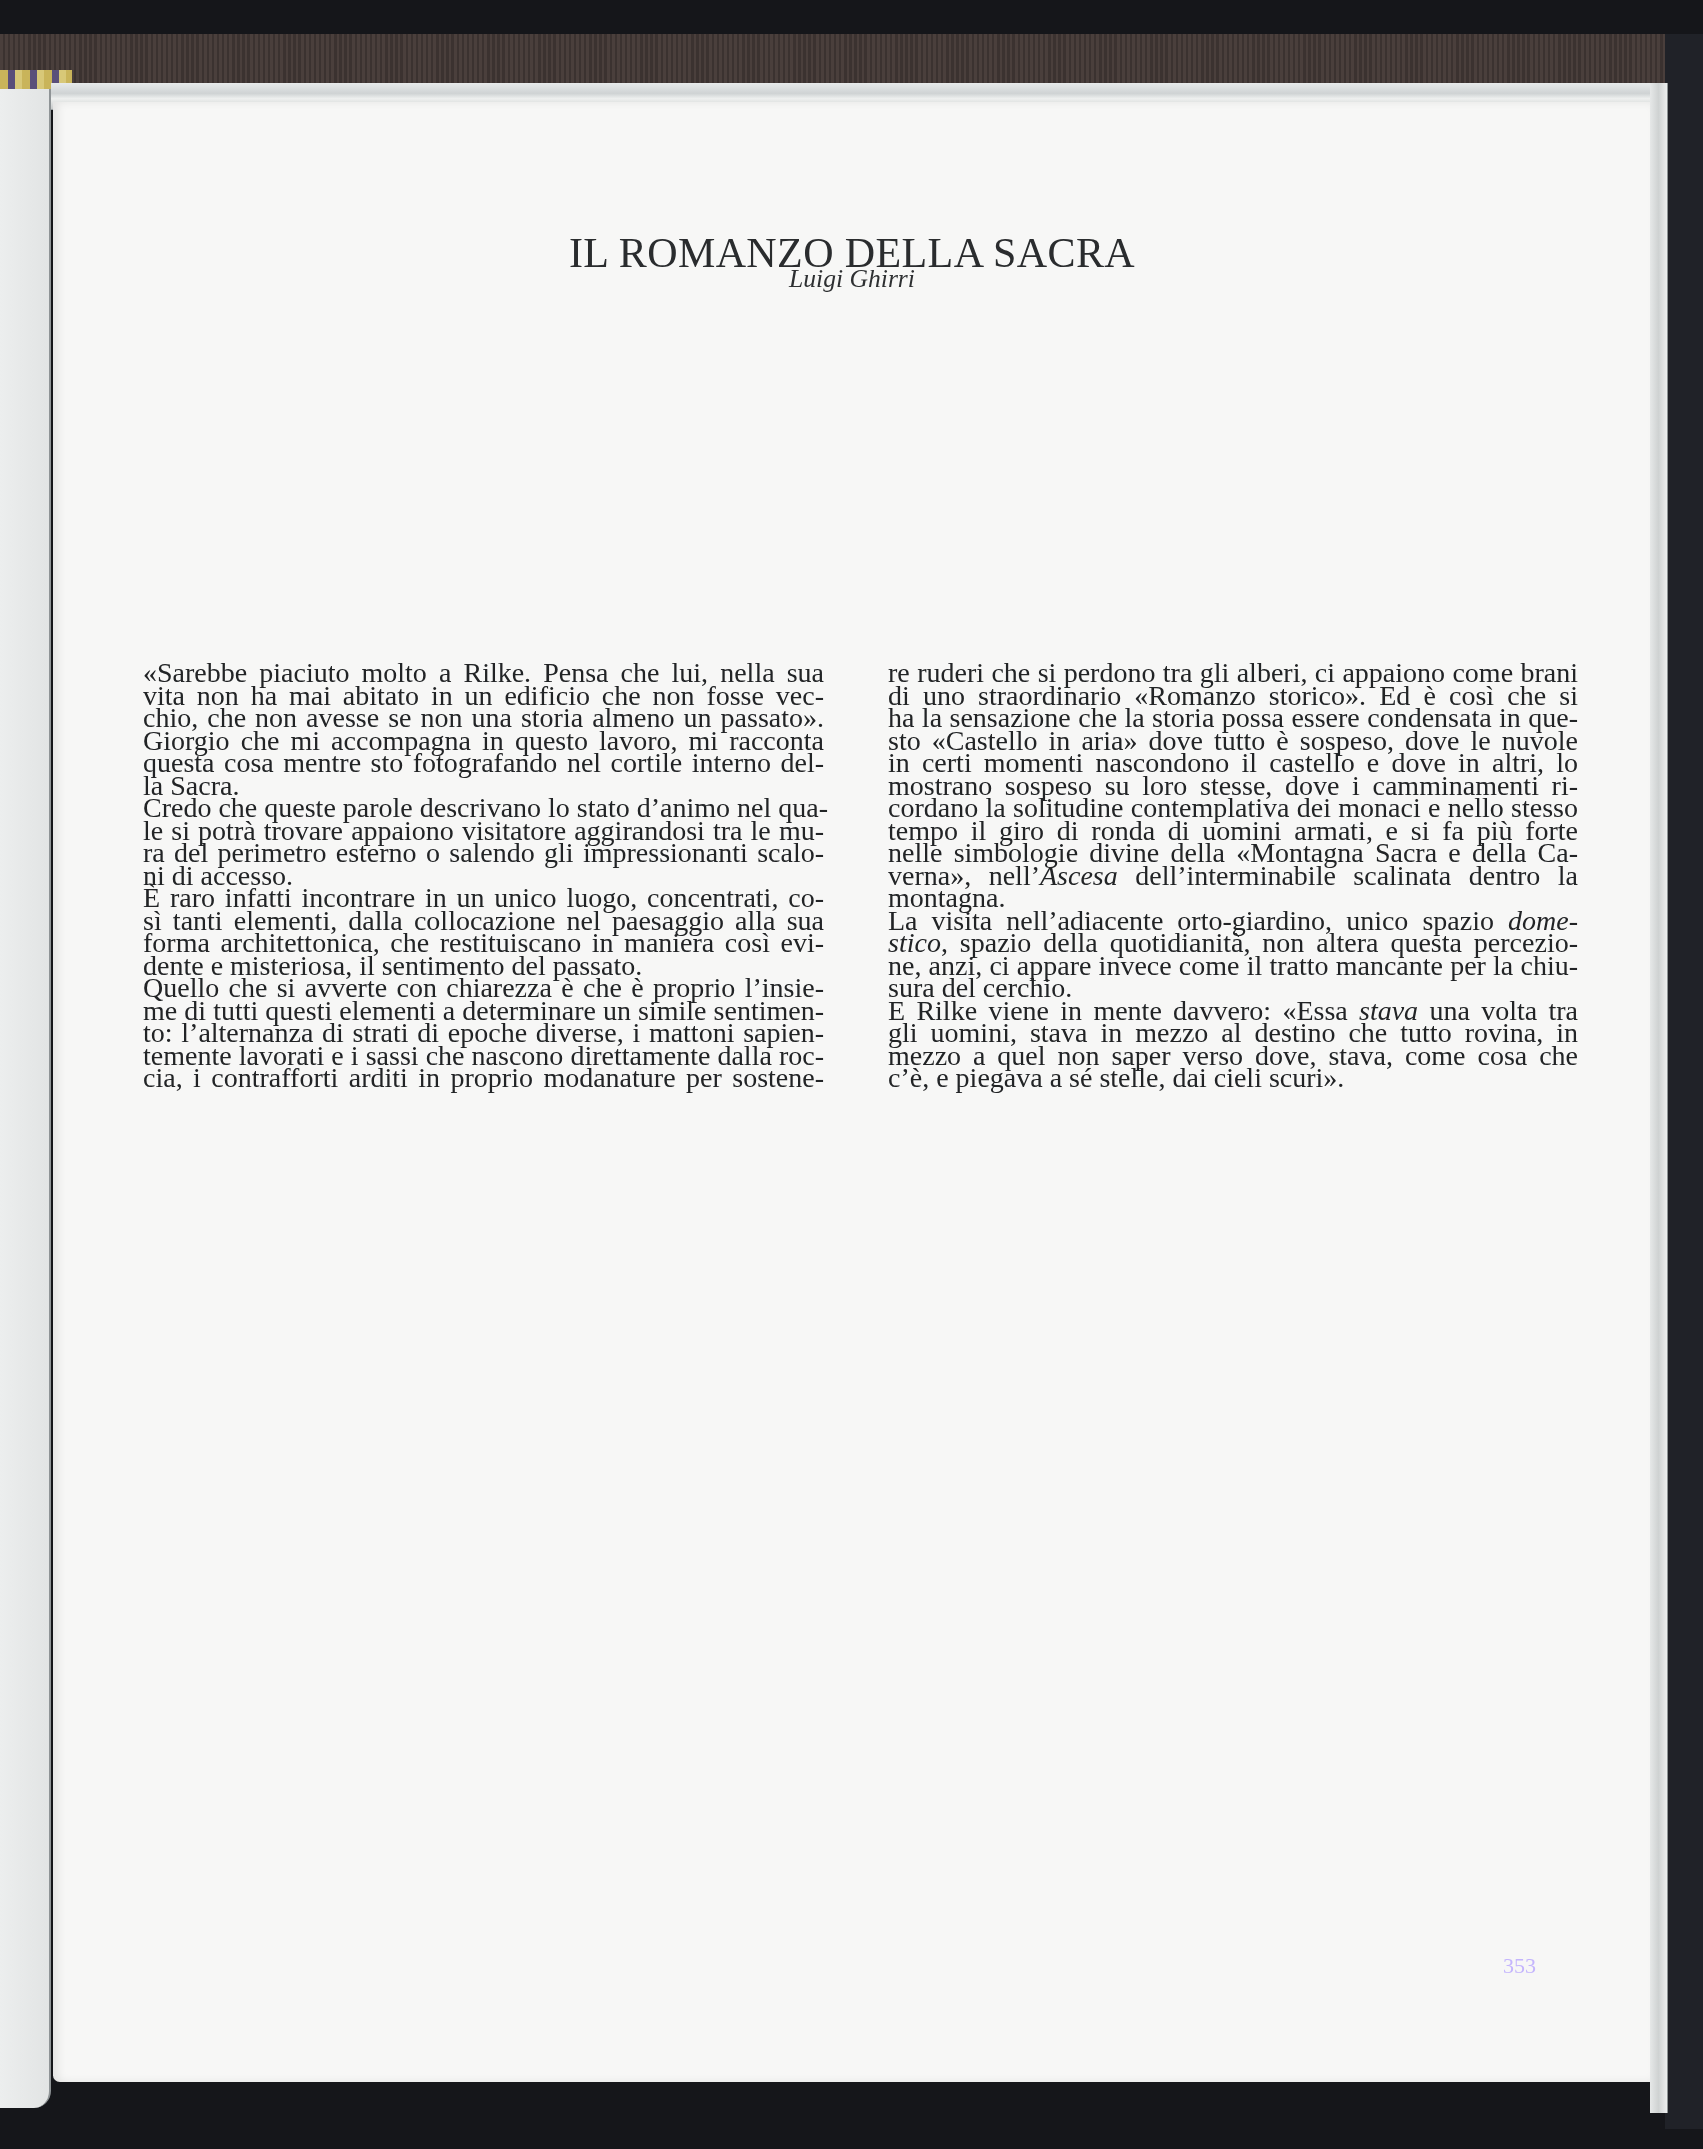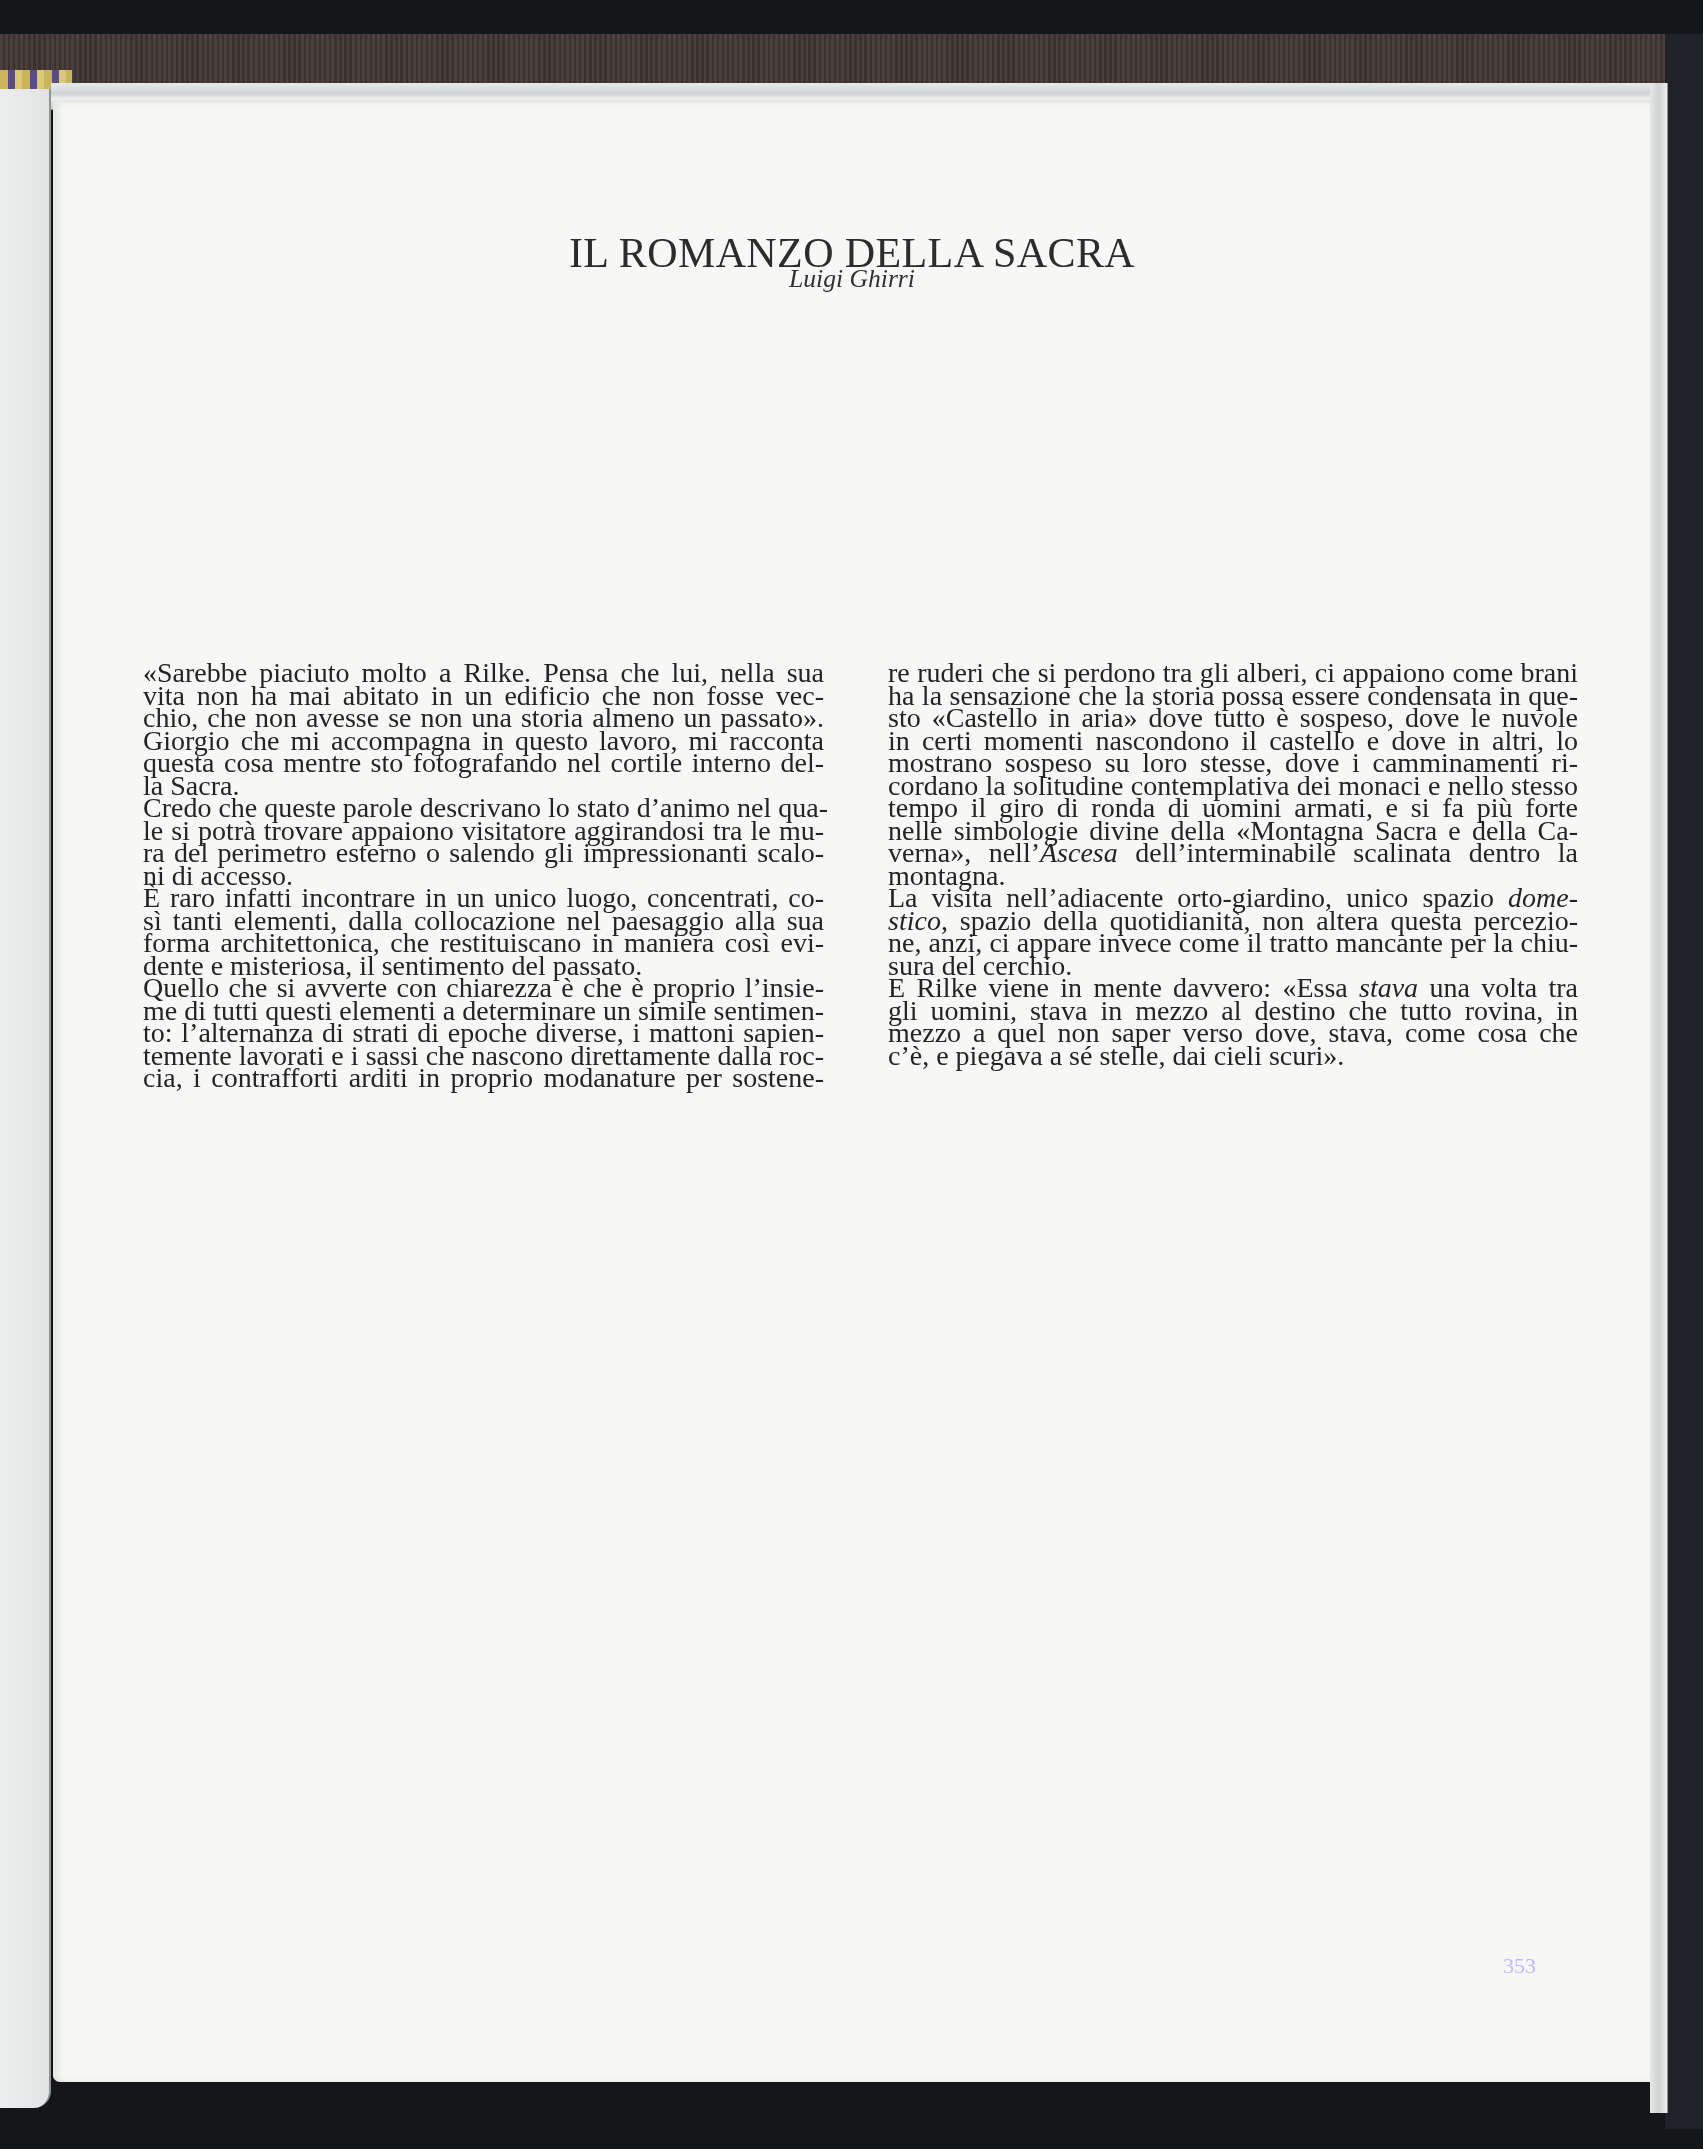--- a/index.html
+++ b/index.html
@@ -147,20 +147,21 @@
   <span class="line last">dente e misteriosa, il sentimento del passato.</span>
   <span class="line">Quello che si avverte con chiarezza è che è proprio l’insie-</span>
   <span class="line">me di tutti questi elementi a determinare un simile sentimen-</span>
   <span class="line">to: l’alternanza di strati di epoche diverse, i mattoni sapien-</span>
   <span class="line">temente lavorati e i sassi che nascono direttamente dalla roc-</span>
   <span class="line">cia, i contrafforti arditi in proprio modanature per sostene-</span>
 </div>
 
 <div class="column right">
   <span class="line">re ruderi che si perdono tra gli alberi, ci appaiono come brani</span>
+  <span class="line">di uno straordinario «Romanzo storico». Ed è così che si</span>
   <span class="line">ha la sensazione che la storia possa essere condensata in que-</span>
   <span class="line">sto «Castello in aria» dove tutto è sospeso, dove le nuvole</span>
   <span class="line">in certi momenti nascondono il castello e dove in altri, lo</span>
   <span class="line">mostrano sospeso su loro stesse, dove i camminamenti ri-</span>
   <span class="line">cordano la solitudine contemplativa dei monaci e nello stesso</span>
   <span class="line">tempo il giro di ronda di uomini armati, e si fa più forte</span>
   <span class="line">nelle simbologie divine della «Montagna Sacra e della Ca-</span>
   <span class="line"><span>verna», nell’</span><span class="it">Ascesa</span><span> dell’interminabile scalinata dentro la</span></span>
   <span class="line last">montagna.</span>
   <span class="line"><span>La visita nell’adiacente orto-giardino, unico spazio </span><span class="it">dome-</span></span>

